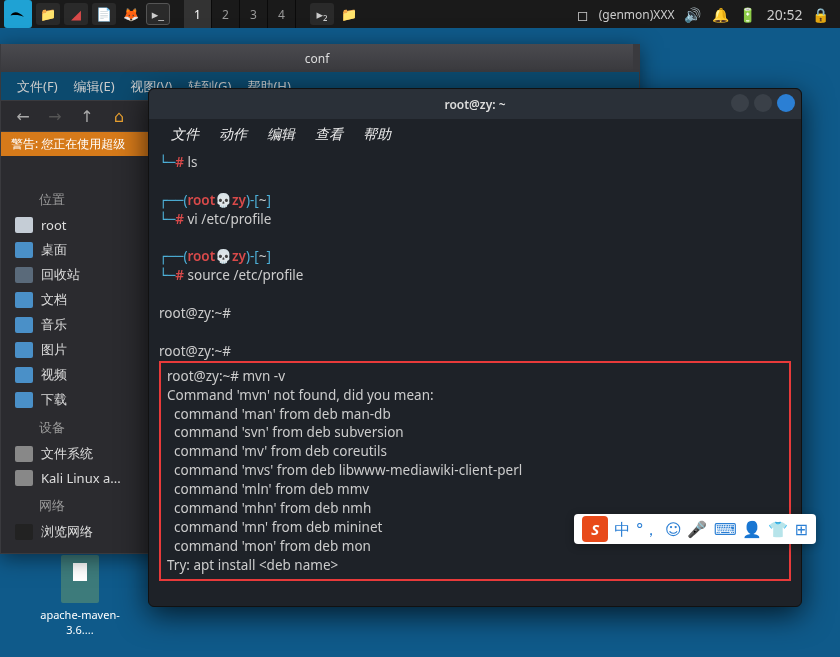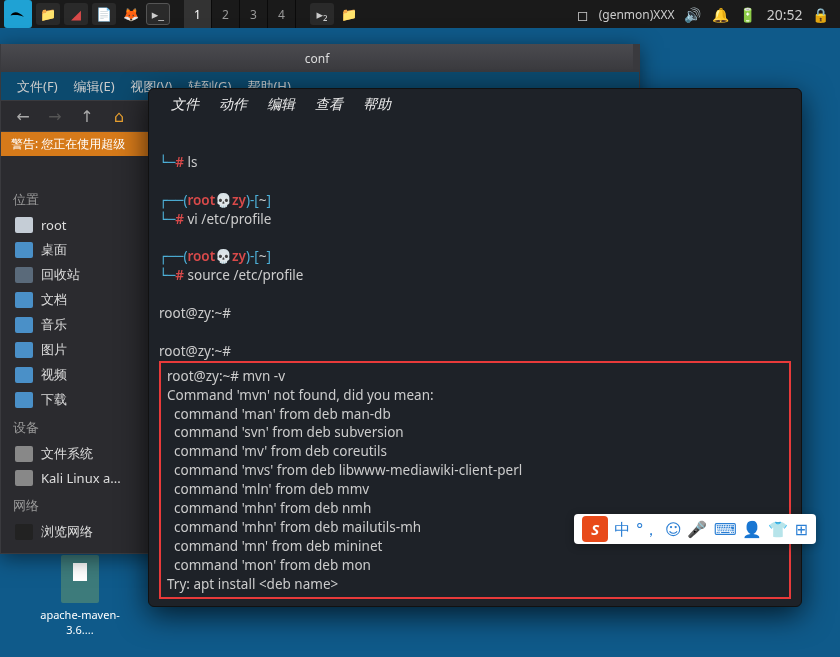--- a/index.html
+++ b/index.html
@@ -24,21 +24,21 @@
 
 
 .fm { position: absolute; left: 0; top: 44px; width: 640px; height: 510px; background: #2b2b2f; border: 1px solid #3a3a3e; border-top: 0; box-shadow: 0 4px 20px rgba(0,0,0,0.5); }
 .fm-title { height: 28px; background: linear-gradient(#4a4a4f,#3a3a3e); color: #ddd; display: flex; align-items: center; justify-content: center; font-size: 12px; border-right: 6px solid #3a3a3e; }
 .fm-menu { height: 28px; background: #0c4a6e; display: flex; align-items: center; gap: 4px; padding: 0 10px; color: #ccc; font-size: 13px; }
 .fm-menu span { padding: 3px 6px; }
 .fm-tool { height: 32px; background: #2b2b2f; display: flex; align-items: center; gap: 8px; padding: 0 10px; border-top: 1px solid #3a3a3e; border-bottom: 1px solid #3a3a3e; }
 .fm-nav { width: 24px; height: 24px; display: flex; align-items: center; justify-content: center; color: #aaa; font-size: 16px; }
 .fm-warn { height: 24px; background: #d67a1a; color: #fff; font-size: 12px; padding: 4px 10px; display: flex; align-items: center; }
 .fm-side { position: absolute; top: 140px; left: 0; width: 150px; bottom: 0; background: #2b2b2f; padding: 0 4px; overflow: hidden; }
-.fm-hdr { color: #999; font-size: 13px; padding: 6px 8px 4px; }
+.fm-hdr { color: #999; font-size: 13px; padding: 6px 8px 4px; margin-left: 26px; }
 .fm-item { display: flex; align-items: center; gap: 8px; padding: 3px 10px; color: #ddd; font-size: 13px; border-radius: 3px; }
 .fm-item .ic { width: 18px; height: 16px; border-radius: 2px; flex-shrink: 0; }
 .ic-folder { background: #c5cdd6; }
 .ic-trash { background: #5a6a7a; }
 .ic-disk { background: #888; border-radius: 50%; }
 .fm-content { position: absolute; top: 140px; left: 150px; right: 0; bottom: 20px; background: #3a3a3e; }
 
 
 .term { position: absolute; left: 148px; top: 88px; width: 654px; height: 519px; background: #1e2228; border: 1px solid #111; border-radius: 6px; box-shadow: 0 8px 30px rgba(0,0,0,0.7); }
 .term-title { height: 30px; background: #2a3038; display: flex; align-items: center; border-radius: 6px 6px 0 0; color: #ddd; font-size: 12px; font-weight: 600; position: relative; }
@@ -167,20 +167,28 @@
     <div class="fm-hdr">网络</div>
     <div class="fm-item">
         <div class="ic" style="background:#222"></div>
         <span>浏览网络</span>
       </div>
   </div>
   <div class="fm-content"></div>
 </div>
 
 <div class="term">
+  <div class="term-title">
+    <span class="ttxt">root@zy: ~</span>
+    <div class="term-ctl">
+      <div></div>
+      <div></div>
+      <div class="close"></div>
+    </div>
+  </div>
   <div class="term-menu">
     <span>文件</span>
     <span>动作</span>
     <span>编辑</span>
     <span>查看</span>
     <span>帮助</span>
   </div>
   <div class="term-body">
 <div class="prompt-line"><span class="p1">└─</span><span class="red">#</span> <span class="cmd">ls</span></div>
 <div class="ln">&nbsp;</div>
@@ -195,21 +203,20 @@
 <div class="ln"><span>root@zy:~#</span></div>
 <div class="box">
 <div class="ln"><span>root@zy:~#</span> <span>mvn -v</span></div>
 <div class="ln">Command 'mvn' not found, did you mean:</div>
 <div class="ln">  command 'man' from deb man-db</div>
 <div class="ln">  command 'svn' from deb subversion</div>
 <div class="ln">  command 'mv' from deb coreutils</div>
 <div class="ln">  command 'mvs' from deb libwww-mediawiki-client-perl</div>
 <div class="ln">  command 'mln' from deb mmv</div>
 <div class="ln">  command 'mhn' from deb nmh</div>
-<div class="ln">  command 'mhn' from deb mailutils-mh</div>
 <div class="ln">  command 'mn' from deb mininet</div>
 <div class="ln">  command 'mon' from deb mon</div>
 <div class="ln">Try: apt install &lt;deb name&gt;</div>
 </div>
 
   </div>
 </div>
 
 <div class="ime">
   <div class="s">S</div>

